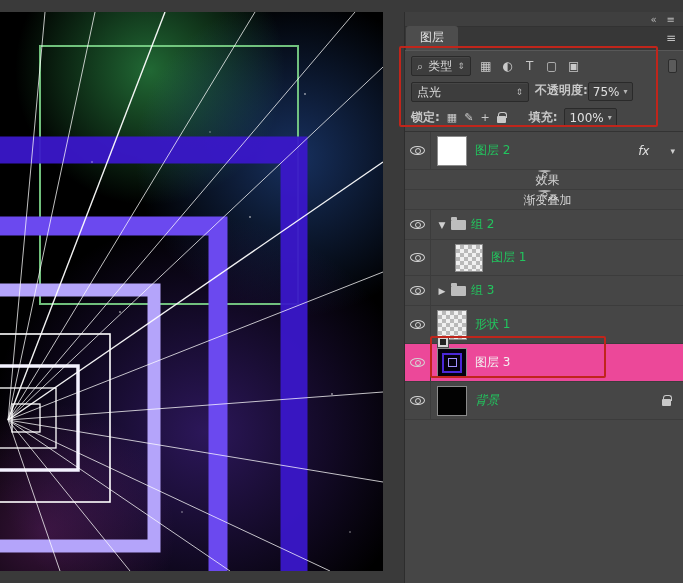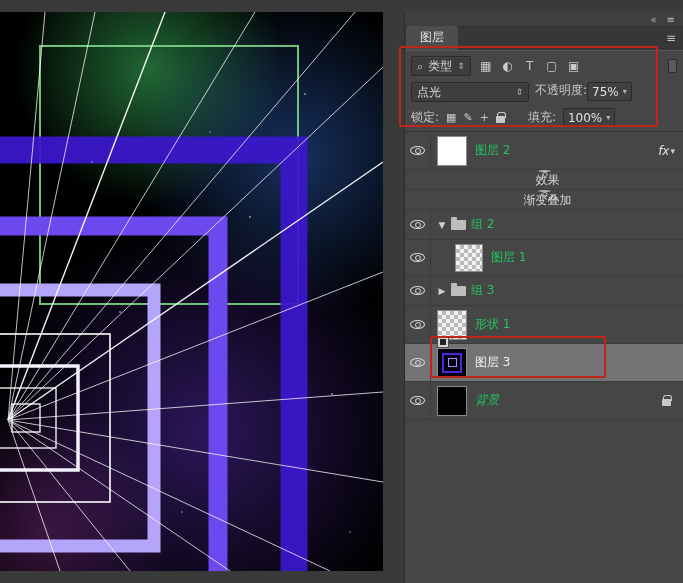--- a/index.html
+++ b/index.html
@@ -22,21 +22,21 @@
   .filter-row { display:flex; align-items:center; gap:6px; padding:5px 6px 4px 6px; height:29px; }
   .dd { display:flex; align-items:center; gap:5px; background:#3d3d3d; border:1px solid #2a2a2a; border-radius:2px; height:20px; padding:0 5px; box-shadow:inset 0 1px rgba(255,255,255,.05); color:#dcdcdc; }
   .spin { font-size:9px; color:#b5b5b5; }
   .mag { font-size:11px; color:#c5c5c5; }
   .ficons { display:flex; gap:8px; margin-left:2px; color:#c9c9c9; font-size:12px; align-items:center; }
   .ficons span { display:inline-block; width:14px; text-align:center; }
   .ftoggle { margin-left:auto; width:9px; height:14px; background:#5b5b5b; border:1px solid #2c2c2c; border-radius:2px; }
 
   .blend-row { display:flex; align-items:flex-start; gap:0; padding:2px 6px; height:26px; }
   .blend-dd { width:118px; justify-content:space-between; }
-  .lbl { color:#c8c8c8; }
+  .lbl { color:#c8c8c8;font-weight:bold; }
   .val-box { display:flex; align-items:center; gap:4px; background:#404040; border:1px solid #2a2a2a; border-radius:2px; height:19px; padding:8px 4px; color:#e0e0e0; }
   .val-box .arr { font-size:8px; color:#b5b5b5; }
 
   .lock-row { display:flex; align-items:center; gap:7px; padding:3px 6px 5px; height:26px; border-bottom:1px solid #333; }
   .lock-icons { display:flex; gap:7px; align-items:center; color:#c9c9c9; font-size:11px; }
 
   
   .padlock { width:9px; height:7px; background:#c9c9c9; border-radius:1px; position:relative; display:inline-block; margin-top:4px; }
   .padlock::before { content:""; position:absolute; left:1px; top:-4px; width:7px; height:5px; border:1.5px solid #c9c9c9; border-bottom:none; border-radius:3px 3px 0 0; }
 
@@ -48,39 +48,39 @@
 
   
   .folder { width:15px; height:10px; background:#bdbdbd; border-radius:1px; position:relative; display:inline-block; margin:0 5px 0 2px; }
   .folder::before { content:""; position:absolute; top:-3px; left:0; width:6px; height:3px; background:#bdbdbd; border-radius:1px 1px 0 0; }
 
   
   .rows { }
   .lrow { display:flex; align-items:center; border-bottom:1px solid #3c3c3c; height:38px; position:relative; background:#464646; }
   .lrow.h30 { height:30px; }
   .lrow.h20 { height:20px;flex-direction:column; }
-  .lrow.sel { background:#737373; }
+  .lrow.sel { background:#ec4899; }
   .gutter { width:26px; align-self:stretch; border-right:1px solid #3c3c3c; display:flex; align-items:center; justify-content:center; flex:none; }
   .thumb { width:30px; height:30px; margin:0 8px 0 6px; border:1px solid #8b8b8b; flex:none; position:relative; }
   .thumb.white { background:#fff; }
   .thumb.black { background:#020202; }
   .thumb.checker {
     background-color:#f0f0f0;
     background-image:
       linear-gradient(45deg,#b9b9b9 25%,transparent 25%,transparent 75%,#b9b9b9 75%),
       linear-gradient(45deg,#b9b9b9 25%,#f0f0f0 25%,#f0f0f0 75%,#b9b9b9 75%);
     background-size:8px 8px; background-position:0 0,4px 4px;
   }
   .thumb.art { background:#05010e; display:flex; align-items:center; justify-content:center; }
   .art .sq1 { width:20px; height:20px; border:2px solid #4a27d8; display:flex; align-items:center; justify-content:center; }
   .art .sq2 { width:9px; height:9px; border:1px solid #a191ff; }
   .lname { color:#22c55e; white-space:nowrap; }
   .lname.it { font-style:italic; }
   .sel .lname { color:#f2f2f2; }
-  .fx { margin-left:auto; font-style:italic; color:#e0e0e0; font-size:12px; margin-right:1px; }
+  .fx { margin-left:auto; font-style:italic; color:#e0e0e0; font-size:12px; margin-right:21px; }
   .rowtri { font-size:9px; color:#cfcfcf; margin-right:8px; }
   .garrow { width:14px; text-align:center; font-size:9px; color:#cfcfcf; margin-left:4px; flex:none; }
   .indent1 { width:18px; flex:none; }
   .eindent1 { width:30px; flex:none; }
   .eindent2 { width:40px; flex:none; }
   .erow-label { margin-left:7px; color:#d6d6d6; }
   .row-lock { margin-left:auto; margin-right:12px; }
   .chip { position:absolute; left:32px; bottom:-5px; width:12px; height:12px; background:#d6d6d6; border:1px solid #4a4a4a; z-index:3; display:flex; align-items:center; justify-content:center; }
   .chip::before { content:""; width:6px; height:6px; background:#222; }
 

